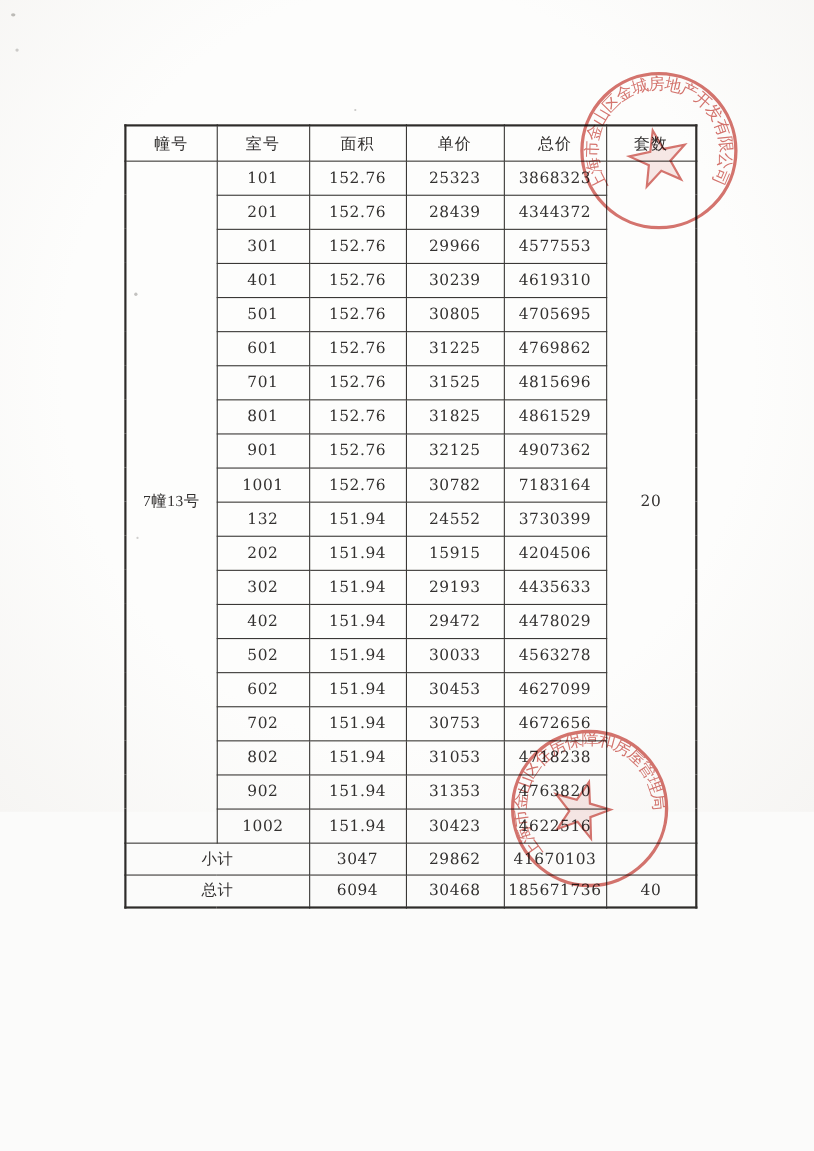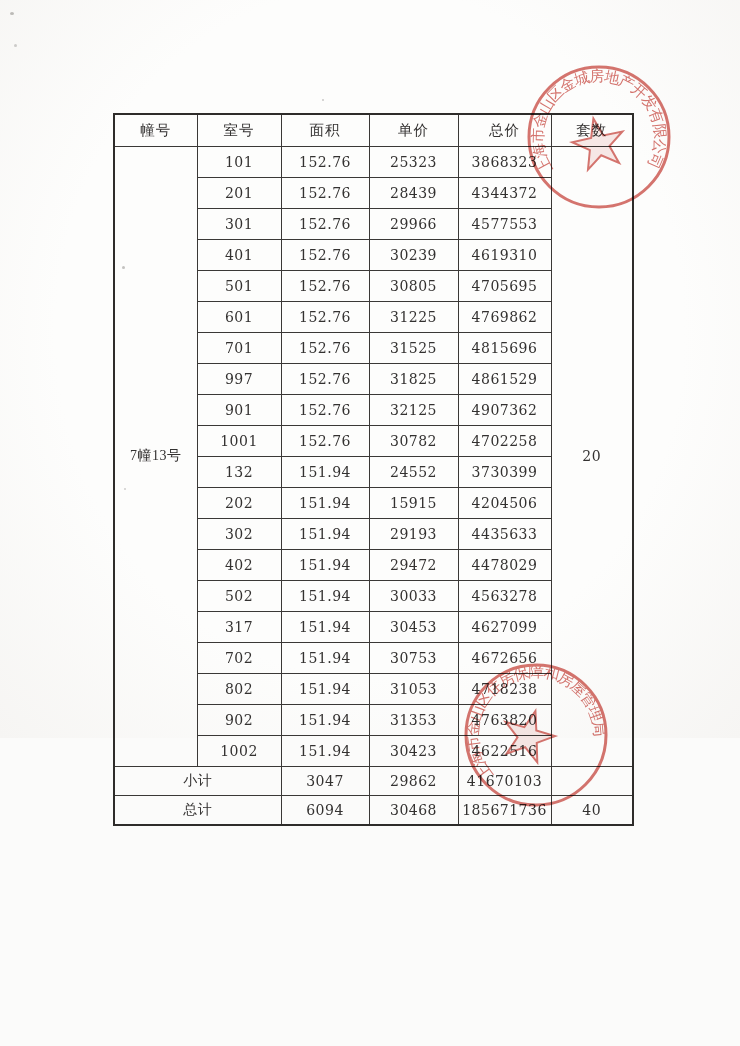--- a/index.html
+++ b/index.html
@@ -135,36 +135,36 @@
           <td>31225</td>
           <td>4769862</td>
         </tr>
         <tr>
           <td>701</td>
           <td>152.76</td>
           <td>31525</td>
           <td>4815696</td>
         </tr>
         <tr>
-          <td>997</td>
+          <td>801</td>
           <td>152.76</td>
           <td>31825</td>
           <td>4861529</td>
         </tr>
         <tr>
           <td>901</td>
           <td>152.76</td>
           <td>32125</td>
           <td>4907362</td>
         </tr>
         <tr>
           <td>1001</td>
           <td>152.76</td>
           <td>30782</td>
-          <td>4702258</td>
+          <td>7183164</td>
         </tr>
         <tr>
           <td>132</td>
           <td>151.94</td>
           <td>24552</td>
           <td>3730399</td>
         </tr>
         <tr>
           <td>202</td>
           <td>151.94</td>
@@ -183,21 +183,21 @@
           <td>29472</td>
           <td>4478029</td>
         </tr>
         <tr>
           <td>502</td>
           <td>151.94</td>
           <td>30033</td>
           <td>4563278</td>
         </tr>
         <tr>
-          <td>317</td>
+          <td>602</td>
           <td>151.94</td>
           <td>30453</td>
           <td>4627099</td>
         </tr>
         <tr>
           <td>702</td>
           <td>151.94</td>
           <td>30753</td>
           <td>4672656</td>
         </tr>

